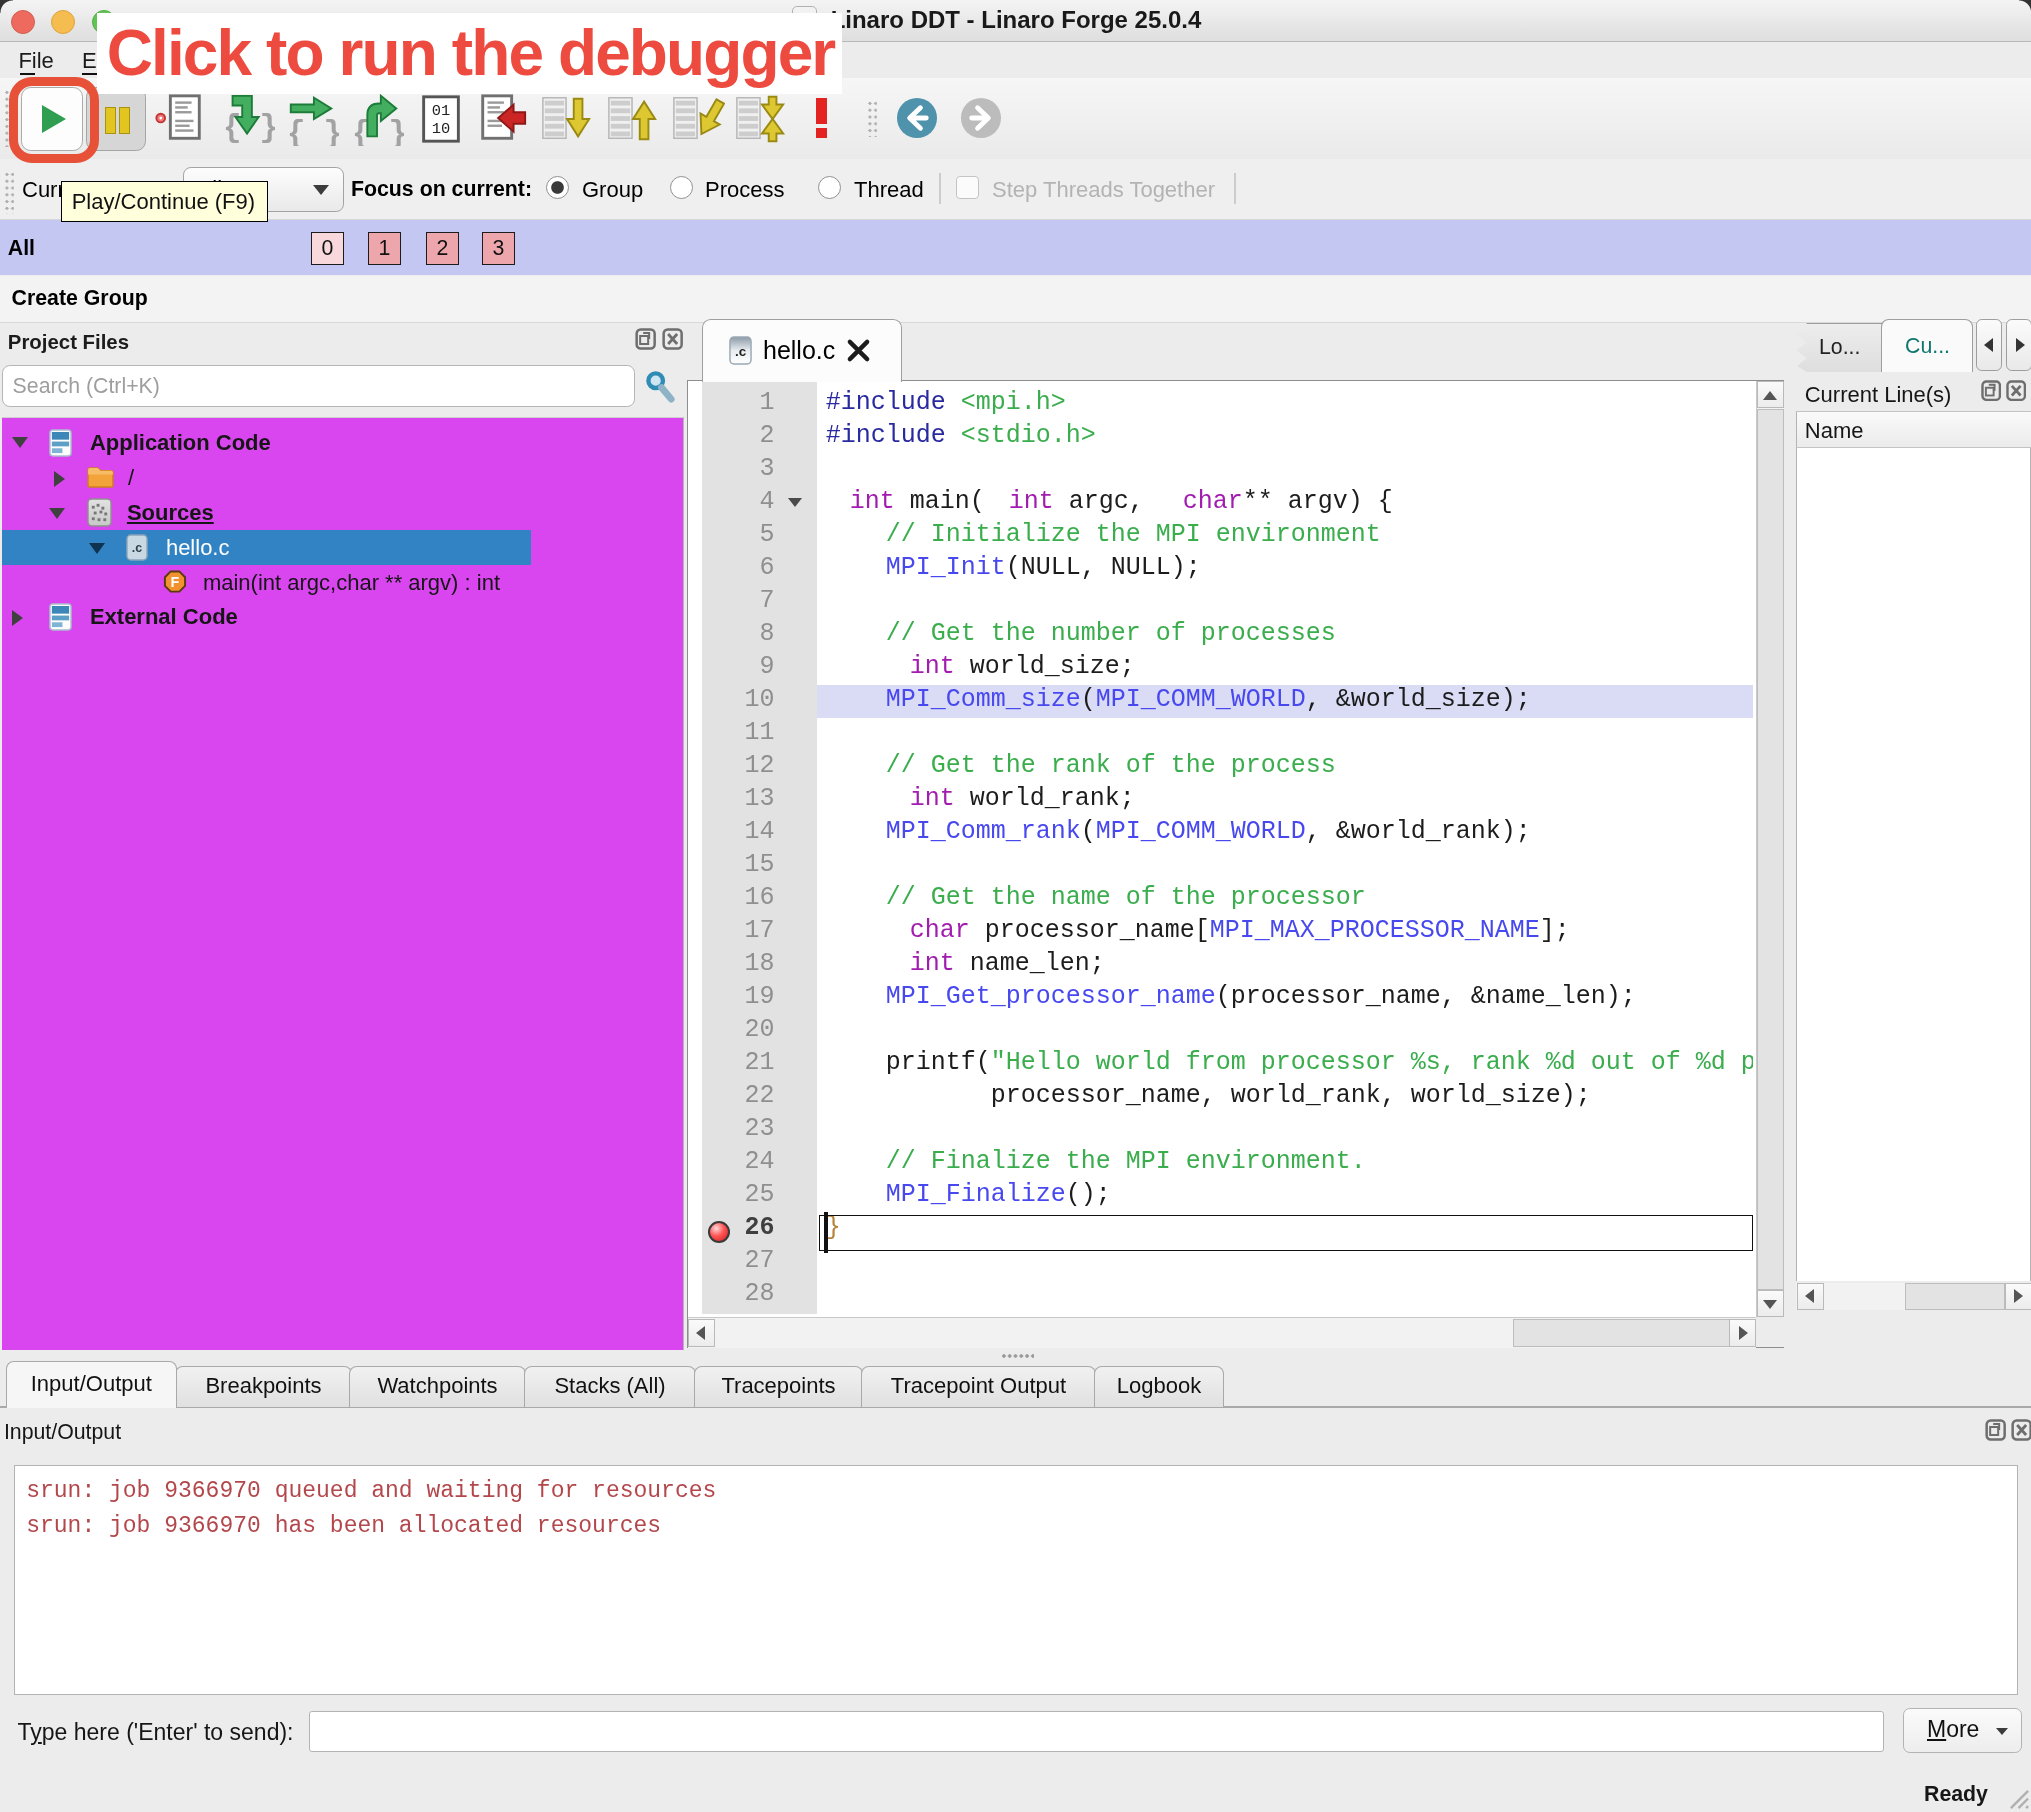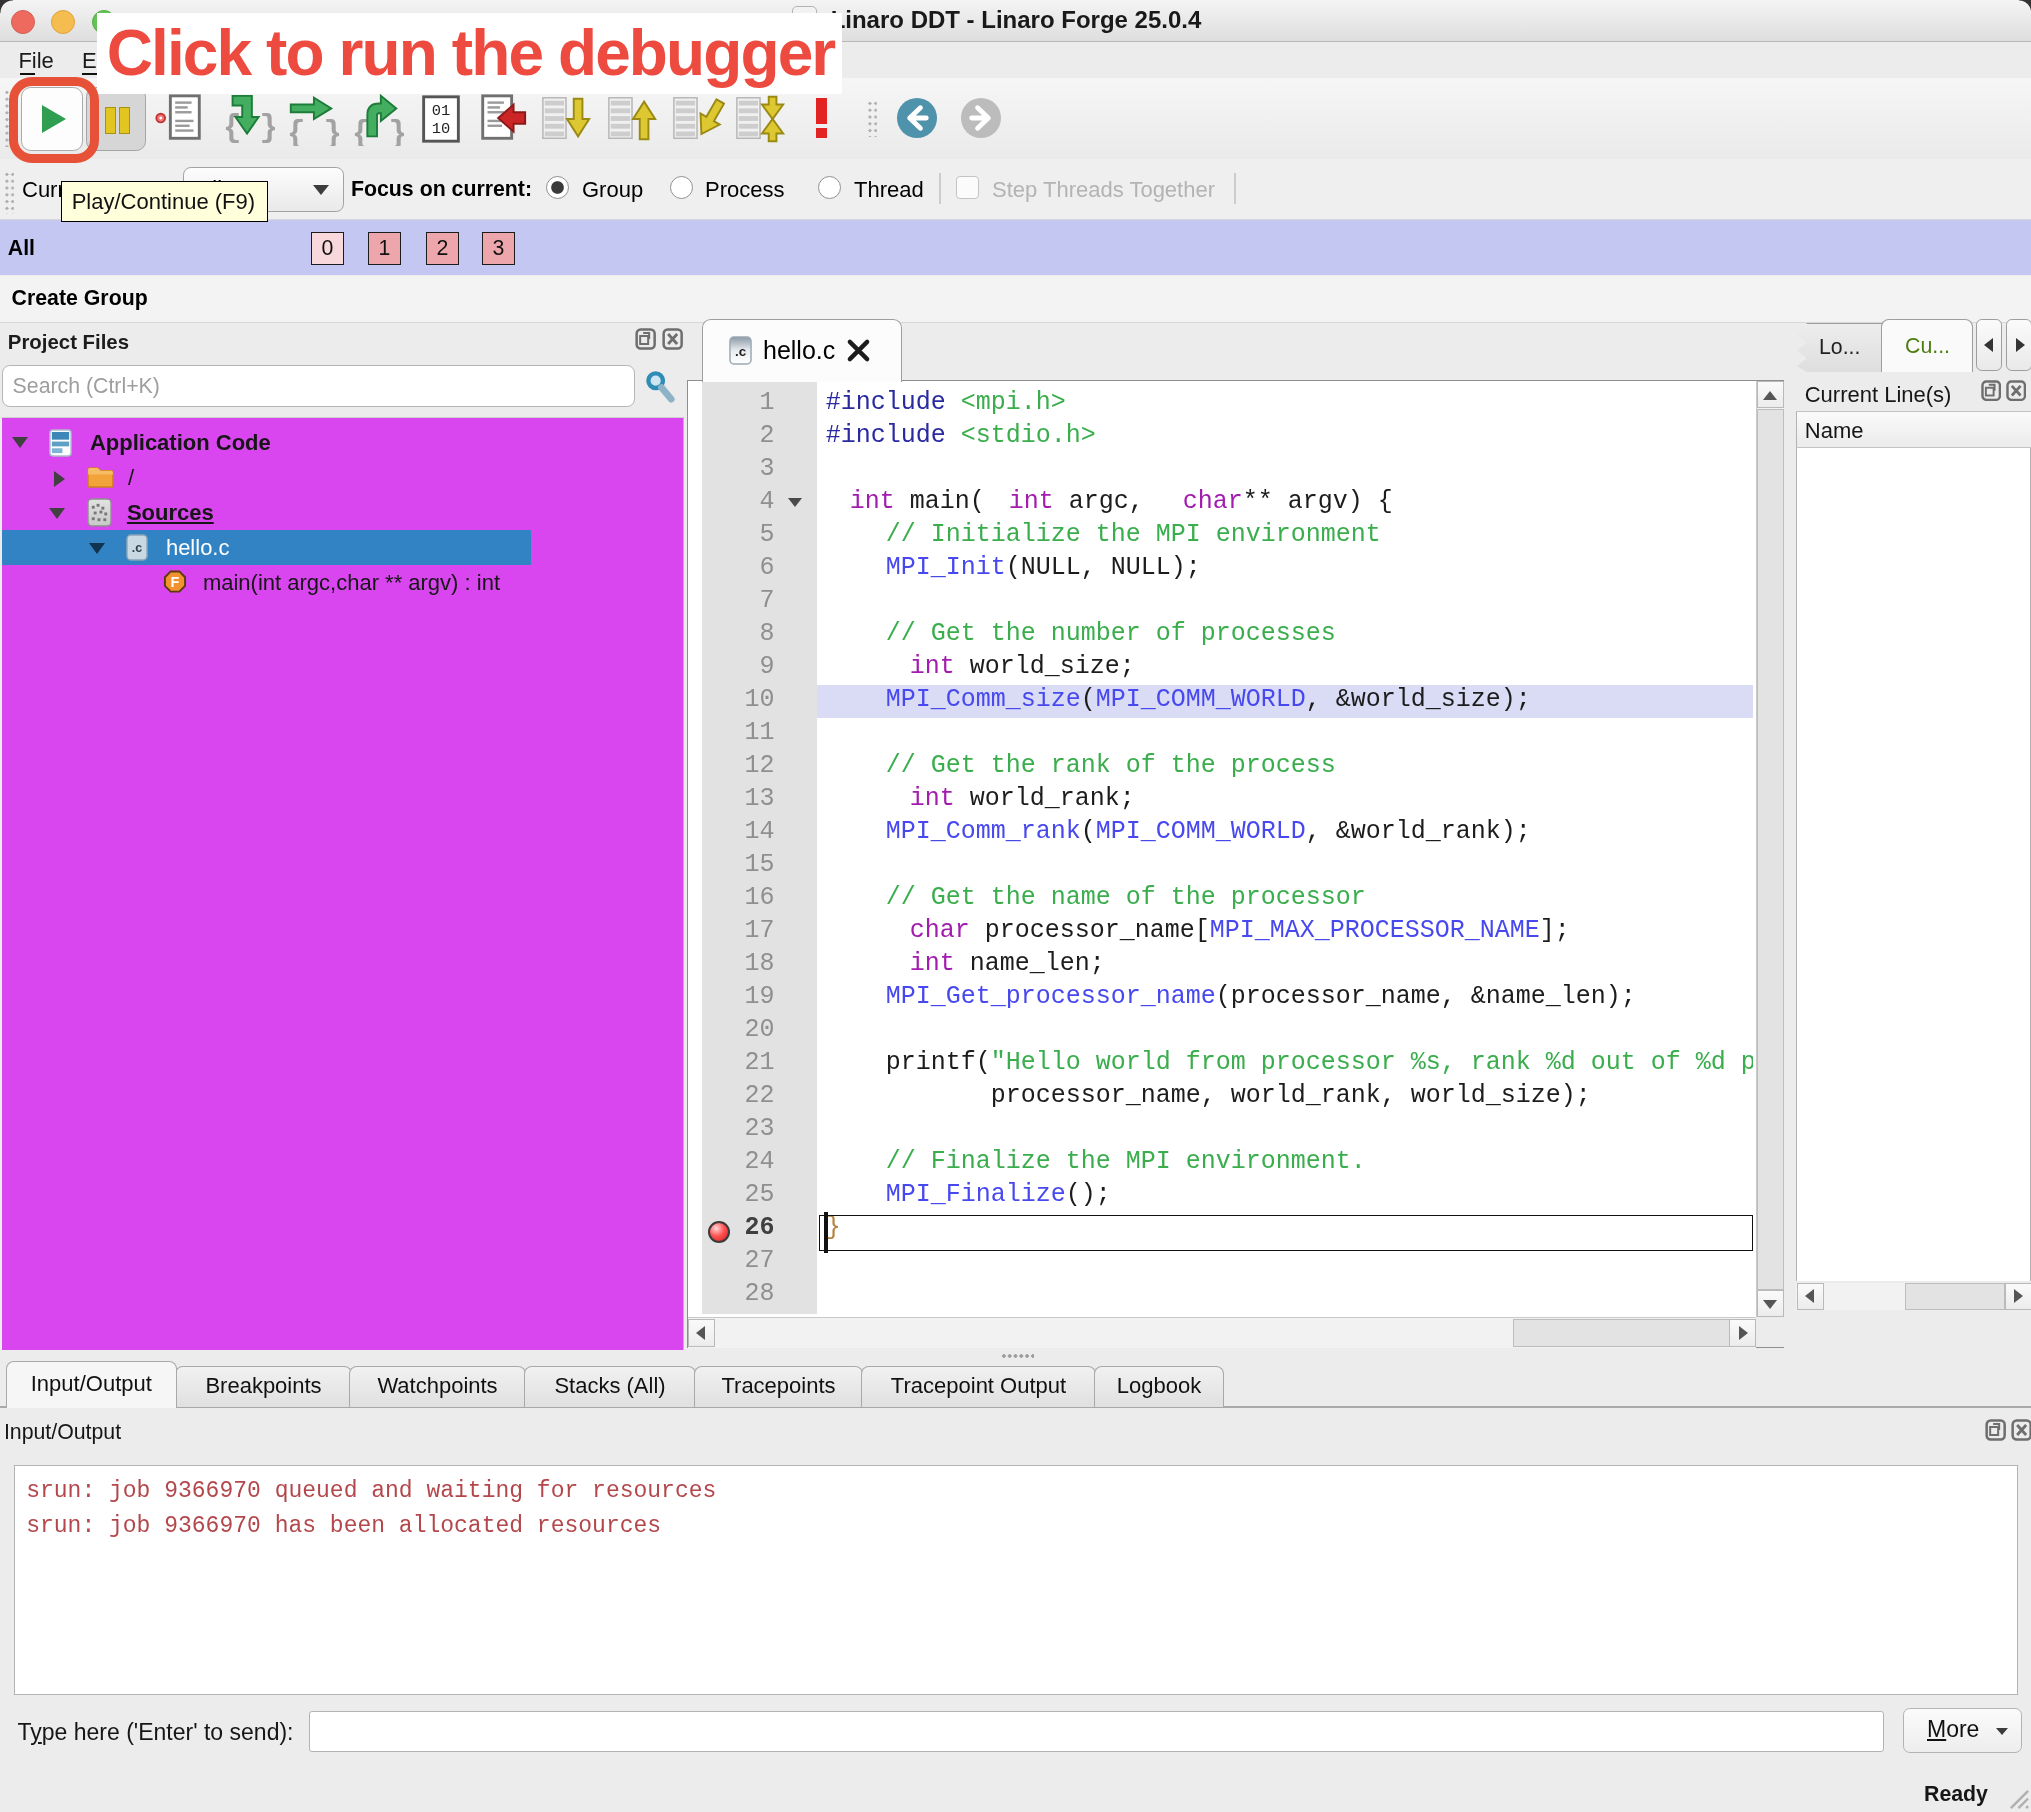--- a/index.html
+++ b/index.html
@@ -323,20 +323,30 @@
         <text x="11.5" y="19" text-anchor="middle" font-family="Liberation Sans,sans-serif" font-size="13" font-weight="bold" fill="#30404c">.c</text>
       </svg>
       <span style="position:absolute;left:164px;">hello.c</span>
     </div>
   <div class="trow" style="top:147px;">
       <svg class="abs" style="left:161px;top:4.9px;font-size:23px" width="24" height="24" viewBox="0 0 25 25">
         <path d="M8 1.5 h9 l6 6 v9 l-6 6 h-9 l-6-6 v-9 z" fill="#f2922e" stroke="#5a3a10" stroke-width="2"></path>
         <text x="12.5" y="18" text-anchor="middle" font-family="Liberation Sans,sans-serif" font-size="15" font-weight="bold" fill="#fff">F</text>
       </svg>
       <span style="position:absolute;left:201px;">main(int argc,char ** argv) : int</span>
+    </div>
+  <div class="trow" style="top:181px;font-weight:bold;">
+      <span class="exp expright" style="left:9.7px;"></span>
+      <svg class="abs" style="left:47px;top:3.9px;" width="23" height="28" viewBox="0 0 24 29">
+        <rect x="1" y="1" width="22" height="27" rx="3" fill="#fdfdfd" stroke="#a8bccb" stroke-width="1.5"></rect>
+        <rect x="3" y="3" width="18" height="8" fill="#3d86b8"></rect>
+        <rect x="3" y="13" width="18" height="5" fill="#5e9fc6"></rect>
+        <rect x="3" y="20" width="11" height="5" fill="#7fb4d4"></rect>
+      </svg>
+      <span style="position:absolute;left:88px;">External Code</span>
     </div>
 </div>
 
 <div class="abs" id="tabhello">
   <svg class="abs" style="left:26px;top:15.5px;" width="23" height="29" viewBox="0 0 24 30">
       <rect x="1" y="1" width="22" height="28" rx="4" fill="url(#cg)" stroke="#9aa8b2" stroke-width="1.5"></rect>
       <defs>
         <linearGradient id="cg" x1="0" y1="0" x2="0" y2="1">
           <stop offset="0" stop-color="#8c9aa8"></stop>
           <stop offset="0.5" stop-color="#e8ecf0"></stop>
@@ -475,21 +485,21 @@
 <div class="abs" style="left:1924px;top:1782px;font-size:21.3px;font-weight:bold;color:#161616;">Ready</div>
 
 <div class="abs" style="left:1001px;top:1353px;width:33px;height:5.8px;background-image:radial-gradient(circle,#9a9a9a 1.5px,transparent 1.7px);background-size:5.8px 5.8px;"></div>
 
 <div class="abs" id="rpanel">
 
   <div class="abs" style="left:-1px;top:4.9px;width:88px;height:49px;background:linear-gradient(#ededed,#dedede);border:1.9px solid #9e9e9e;border-bottom:none;box-sizing:border-box;clip-path:polygon(11.6px 0,100% 0,100% 100%,11.6px 100%,1.9px 88%,11.6px 72%,1.9px 56%,11.6px 40%,1.9px 24%,11.6px 8%);">
     <span style="position:absolute;left:23px;top:11.6px;font-size:21.3px;color:#222;">Lo...</span>
   </div>
   <div class="abs" style="left:85px;top:1px;width:92px;height:53px;background:#fafafa;border:1.9px solid #9e9e9e;border-bottom:none;border-radius:7.8px 7.8px 0 0;box-sizing:border-box;">
-    <span style="position:absolute;left:23px;top:13.6px;font-size:21.3px;color:#4d7c0f;">Cu...</span>
+    <span style="position:absolute;left:23px;top:13.6px;font-size:21.3px;color:#0f766e;">Cu...</span>
   </div>
   <div class="abs" style="left:180px;top:1px;width:26px;height:52px;background:linear-gradient(#fbfbfb,#e9e9e9);border:1.9px solid #9e9e9e;border-radius:5.8px;box-sizing:border-box;">
     <div class="tri" style="left:6.8px;top:17.5px;border-top:7.8px solid transparent;border-bottom:7.8px solid transparent;border-right:9.7px solid #333;"></div>
   </div>
   <div class="abs" style="left:210px;top:1px;width:26px;height:52px;background:linear-gradient(#fbfbfb,#e9e9e9);border:1.9px solid #9e9e9e;border-radius:5.8px;box-sizing:border-box;">
     <div class="tri" style="left:8.7px;top:17.5px;border-top:7.8px solid transparent;border-bottom:7.8px solid transparent;border-left:9.7px solid #333;"></div>
   </div>
 
   <span style="position:absolute;left:8.7px;top:64px;font-size:22px;color:#161616;">Current Line(s)</span>
   <svg class="abs" style="left:185px;top:62px;" width="20.4" height="21.3" viewBox="0 0 21 22">

